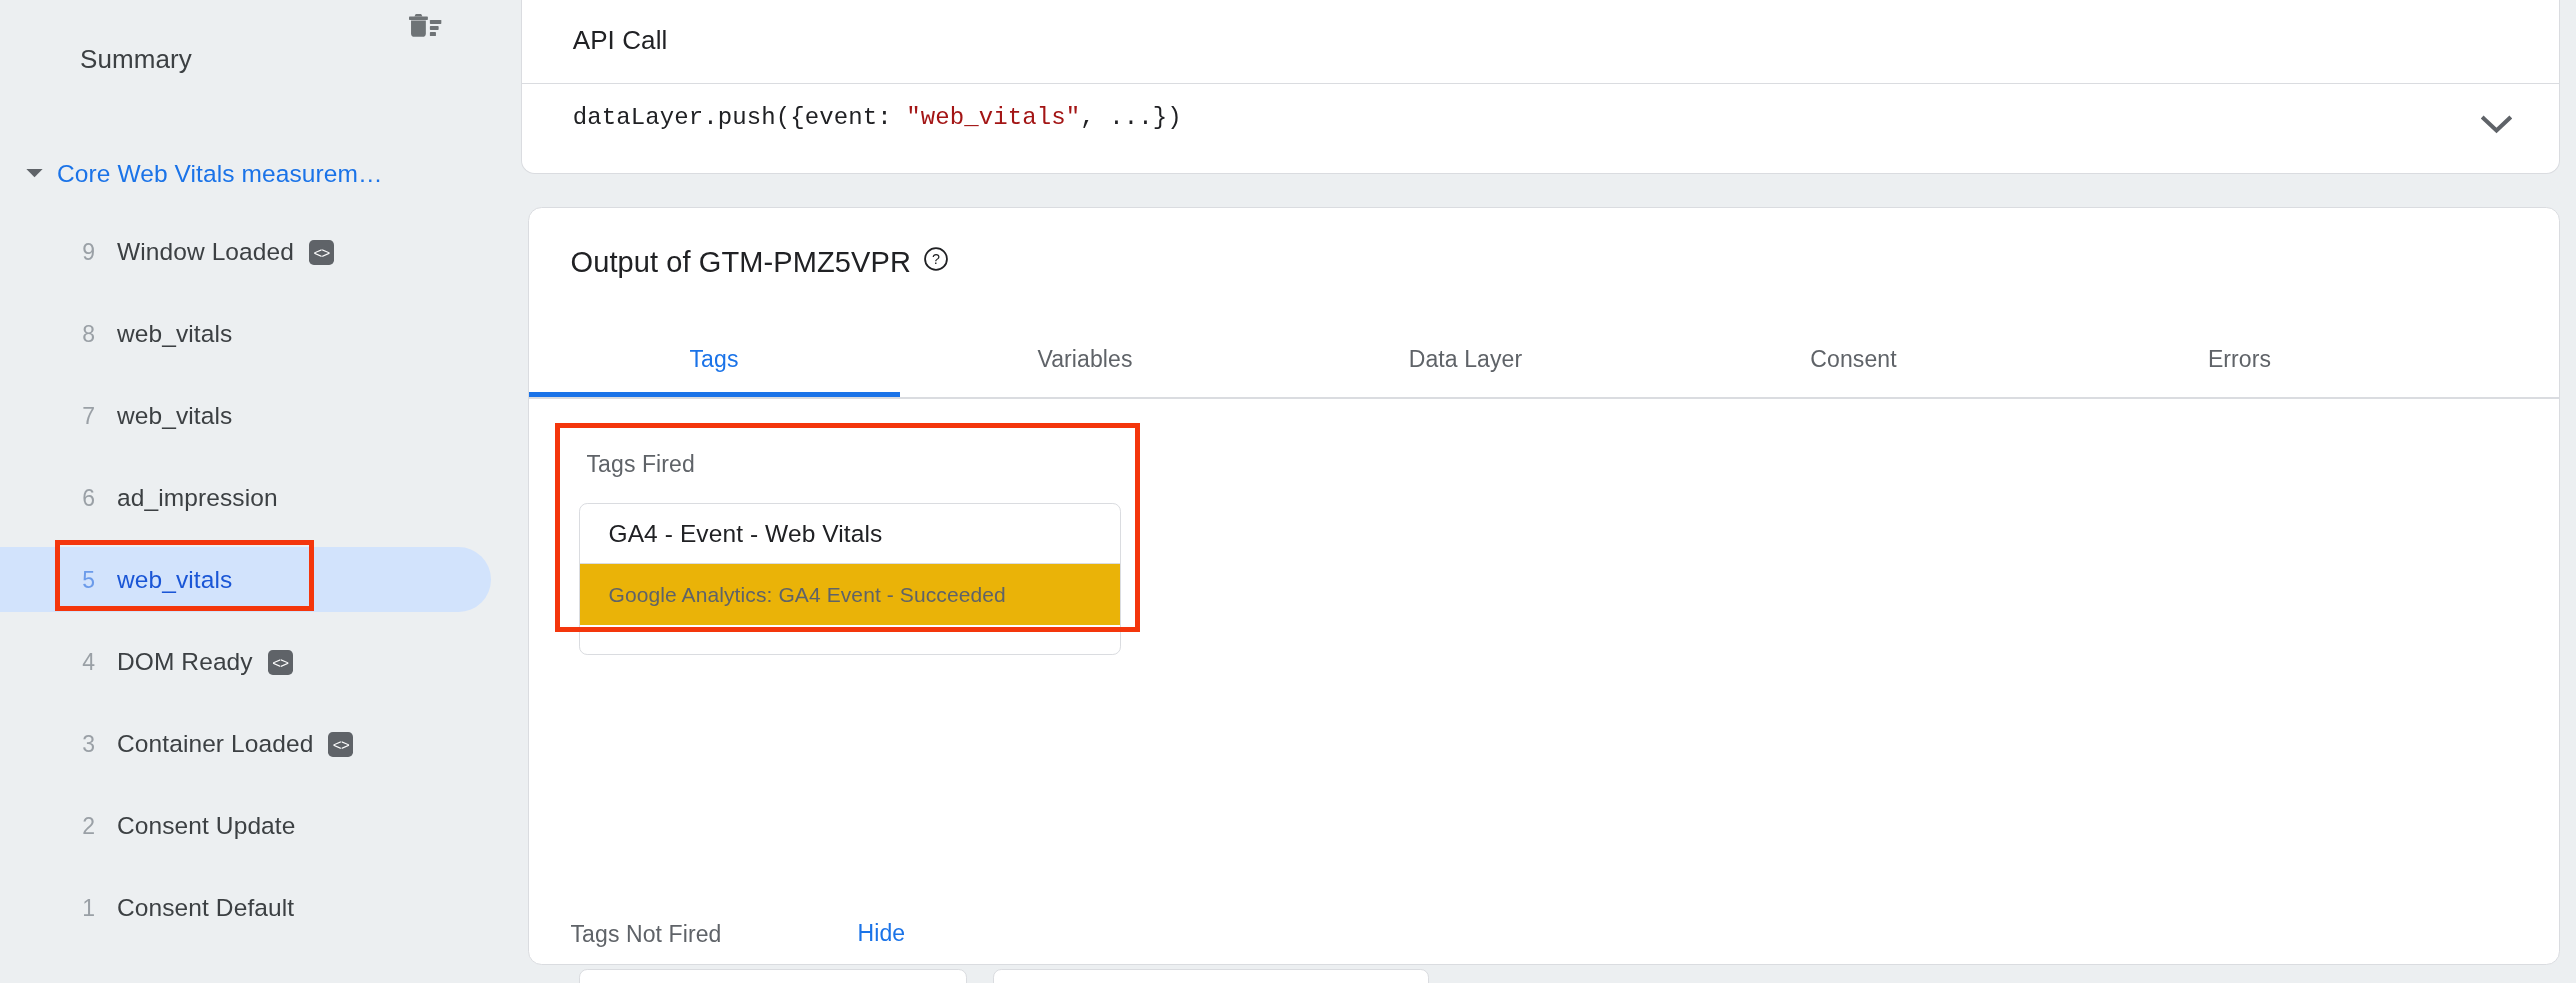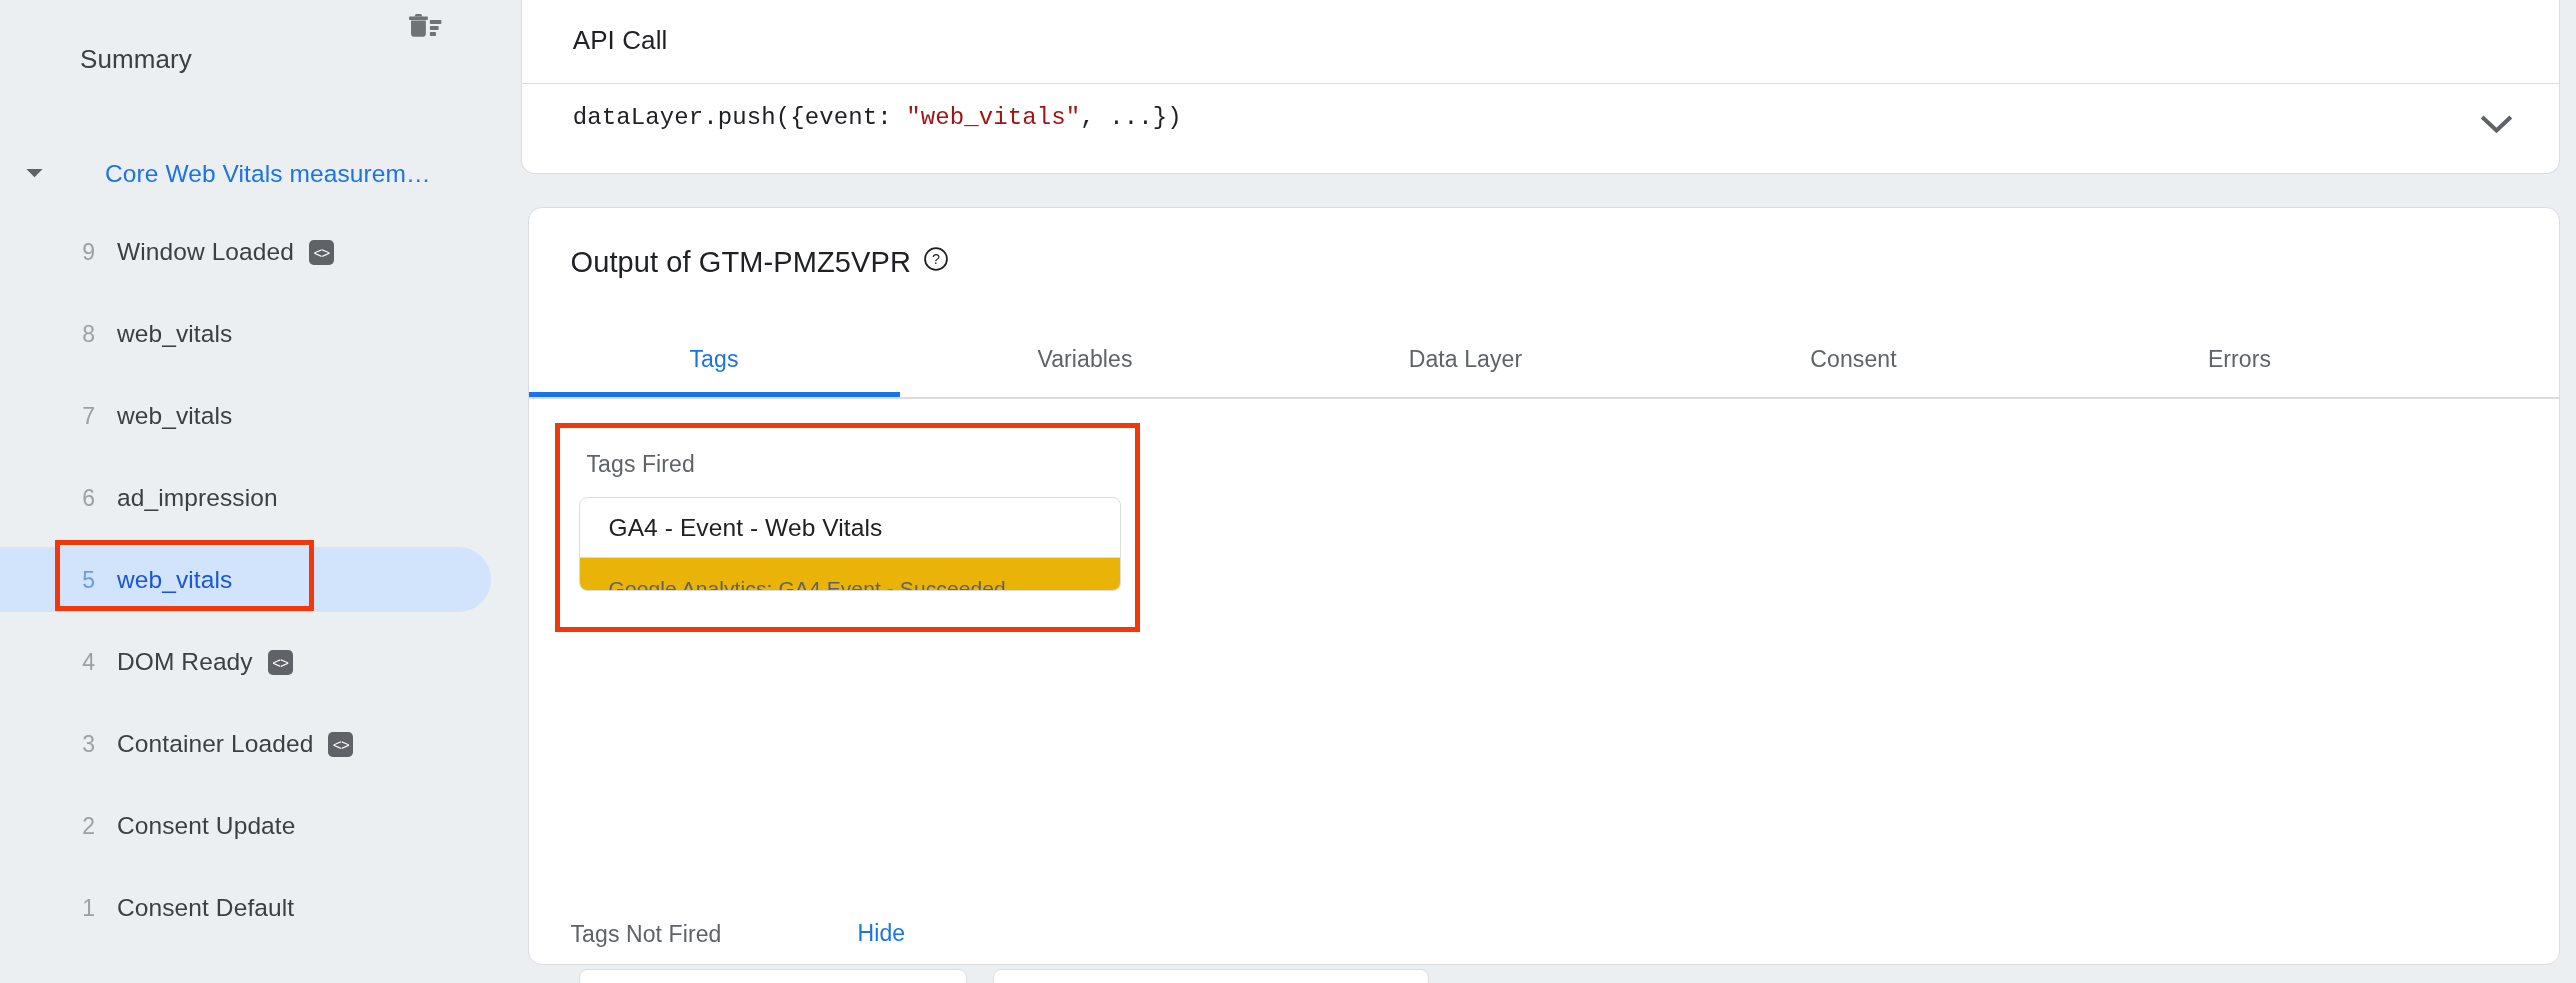--- a/index.html
+++ b/index.html
@@ -57,21 +57,20 @@
 
   .group-row {
     position: absolute;
     left: 0;
     top: 144px;
     width: 491px;
     height: 59px;
     display: flex;
     align-items: center;
     cursor: pointer;
-    gap: 48px;
   }
   .group-caret {
     margin-left: 23px;
     width: 23px;
     height: 23px;
     display: flex;
     align-items: center;
     justify-content: center;
   }
   .group-label {
@@ -333,23 +332,23 @@
     background: #eab308;
     font-size: 21px;
     color: #5f6368;
     white-space: nowrap;
     letter-spacing: 0.1px;
   }
 
   #tag-fired-0 {
     position: absolute;
     left: 50px;
-    top: 289px;
+    top: 295px;
     width: 542px;
-    height: 94px;
+    height: 152px;
   }
 
   
   #tags-not-fired-heading {
     position: absolute;
     left: 42px;
     top: 713px;
     font-size: 23px;
     color: #5f6368;
     letter-spacing: 0.1px;

